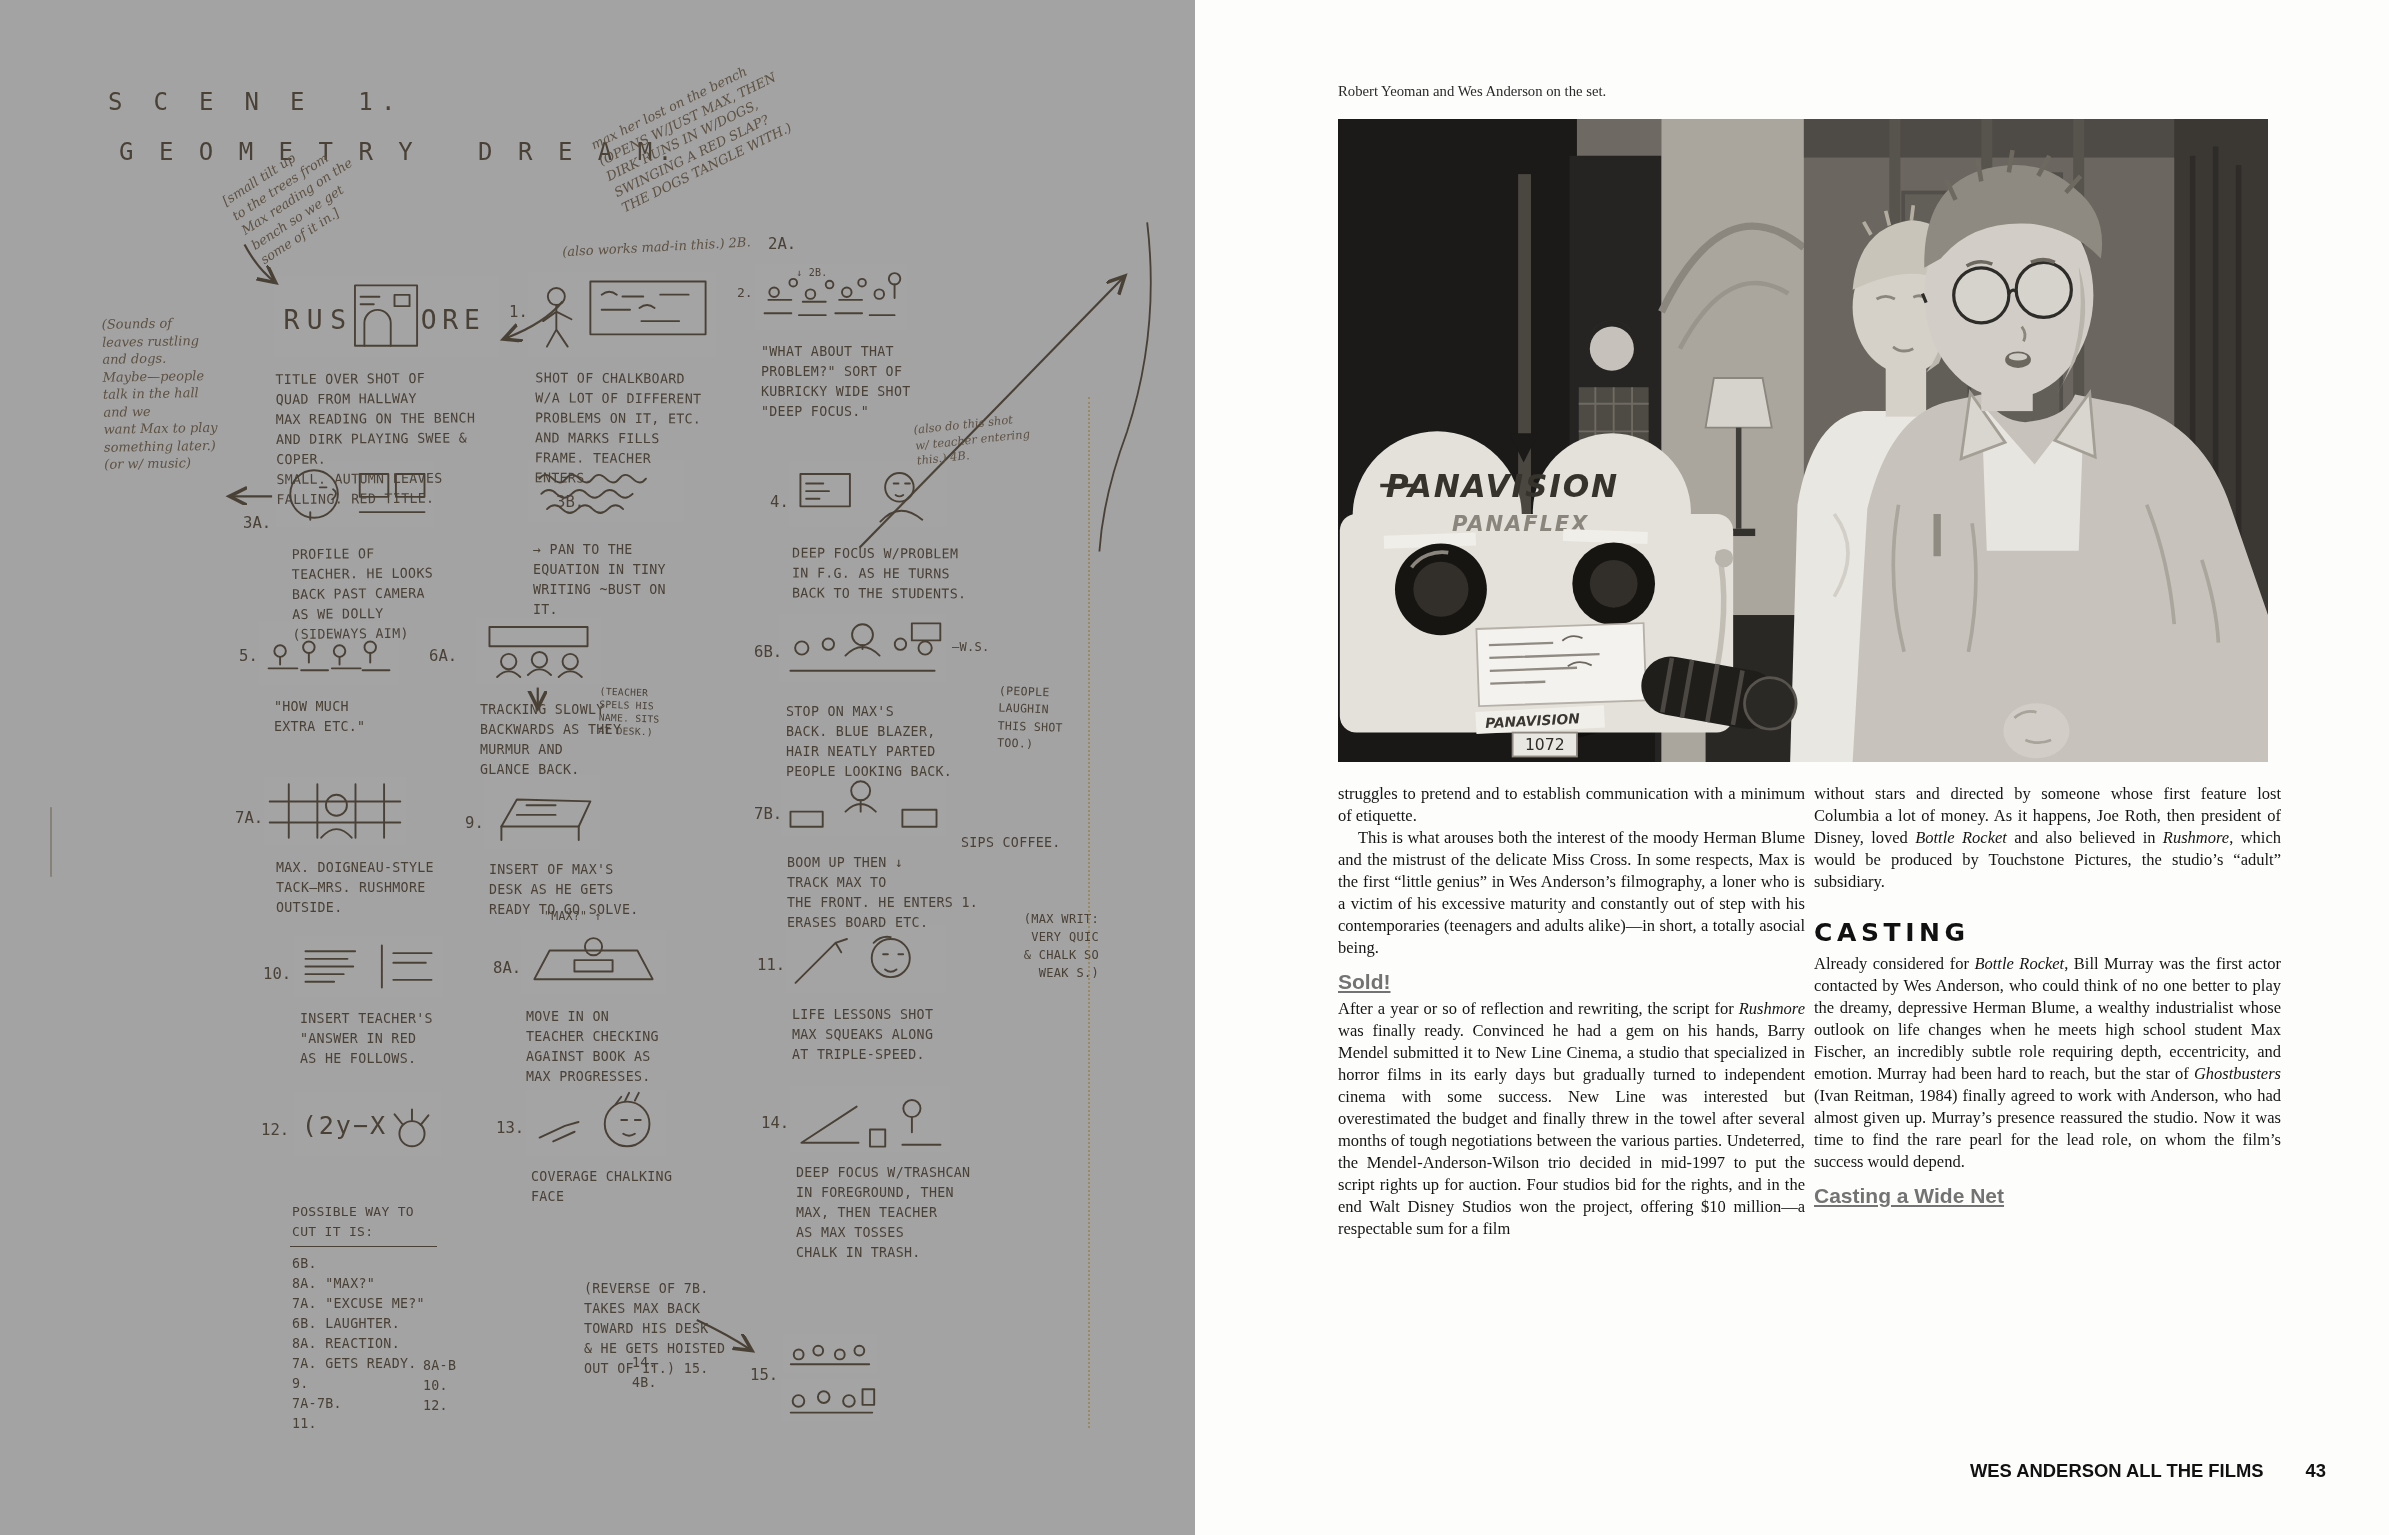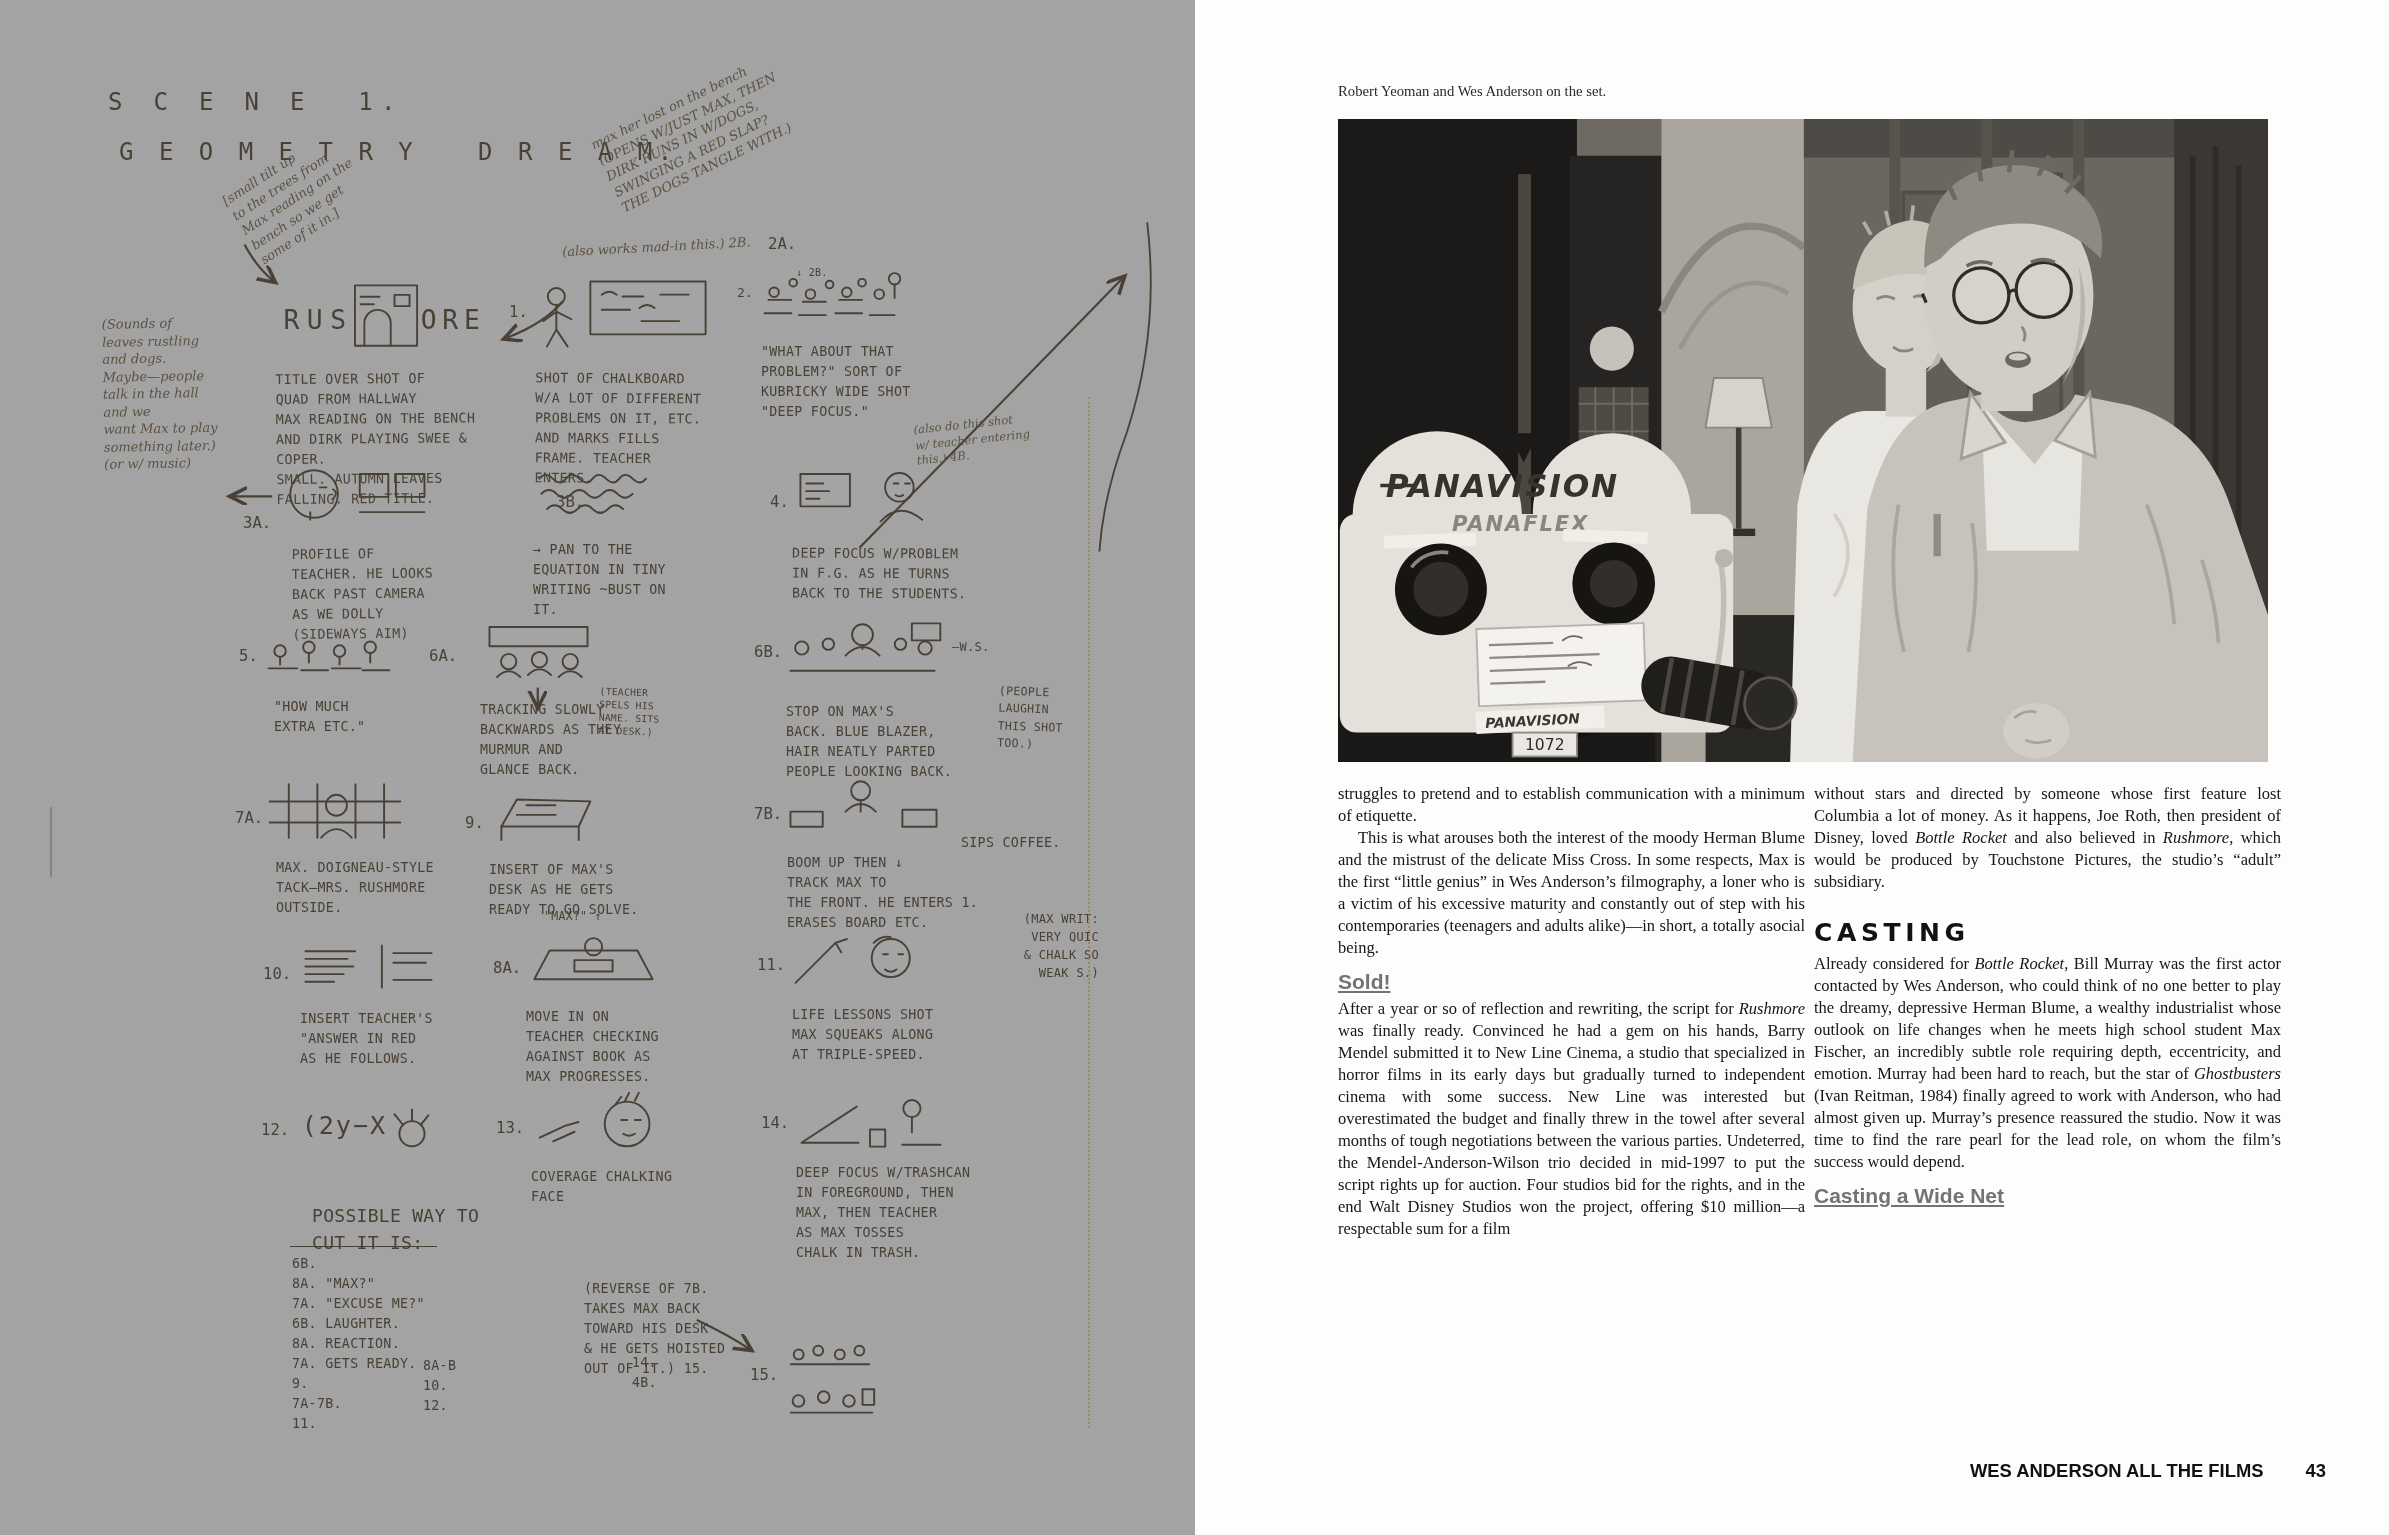--- a/index.html
+++ b/index.html
@@ -306,21 +306,21 @@
         <circle cx="128" cy="22" r="9"></circle>
         <path d="M128,31 v16 M118,60 h40"></path>
       </svg>
     </div>
     <div class="cap" style="left:796px;top:1163px;width:202px;">DEEP FOCUS W/TRASHCAN
 IN FOREGROUND, THEN
 MAX, THEN TEACHER
 AS MAX TOSSES
 CHALK IN TRASH.</div>
 
-    <div class="cap" style="left:292px;top:1202px;width:202px;font-size:18px;margin-left:20px;">POSSIBLE WAY TO
+    <div class="cap" style="left:292px;top:1202px;width:202px;font-size:13px;">POSSIBLE WAY TO
 CUT IT IS:</div>
     <div class="uline" style="left:290px;top:1246px;width:147px;"></div>
     <div class="cap" style="left:292px;top:1254px;width:202px;">6B.
 8A. "MAX?"
 7A. "EXCUSE ME?"
 6B. LAUGHTER.
 8A. REACTION.
 7A. GETS READY.
 9.
 7A-7B.

